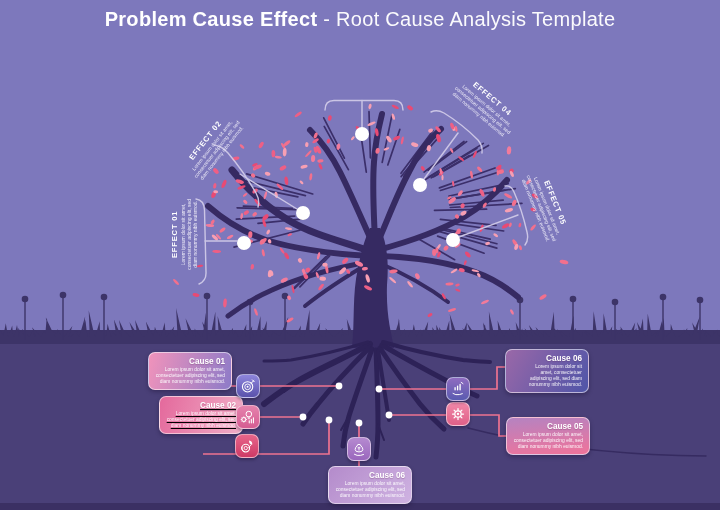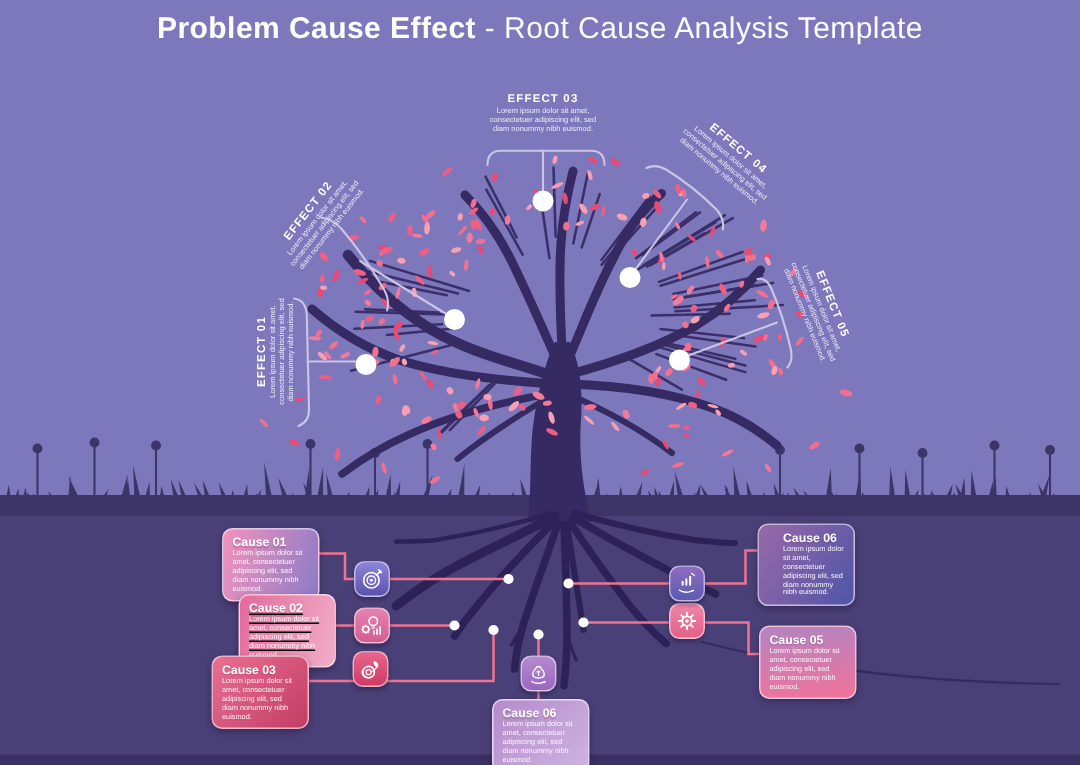--- a/index.html
+++ b/index.html
@@ -9,23 +9,23 @@
 
   .page-title{position:absolute;left:0;top:8px;width:720px;text-align:center;z-index:3;
     color:#ffffff;font-size:20px;letter-spacing:.3px;}
   .page-title b{font-weight:700;}
   .page-title span{font-weight:400;opacity:.97;}
 
   .effect{position:absolute;width:80px;text-align:center;z-index:3;}
   .effect .e-title{color:#fff;font-weight:700;font-size:7.6px;letter-spacing:.8px;margin-bottom:2px;}
   .effect .e-body{color:#eceaf7;font-size:5px;line-height:1.18;}
 
-  .cause{position:absolute;width:65px;border-radius:7px;z-index:3;padding:4px 6px 4px 6px;
+  .cause{position:absolute;width:84px;border-radius:7px;z-index:3;padding:4px 6px 4px 6px;
     box-sizing:border-box;border:1px solid rgba(255,255,255,.55);
-    box-shadow:0 2px 4px rgba(20,10,40,.35);}
+    box-shadow:0 2px 4px rgba(20,10,40,.35);text-align:right;}
   .cause .c-title{color:#fff;font-weight:700;font-size:8.2px;margin-bottom:1px;text-shadow:0 1px 1px rgba(80,20,60,.25);}
   .cause .c-body{color:rgba(255,255,255,.93);font-size:4.9px;line-height:1.2;}
   .g1{background:linear-gradient(105deg,#f193bb,#8d7bc8);}
   .g2{background:linear-gradient(105deg,#e4699c,#f0aec7);text-decoration:underline;}
   .g3{background:linear-gradient(135deg,#ea6f93,#c23d63);}
   .g4{background:linear-gradient(135deg,#b48bcb,#cfb3e2);}
   .g5{background:linear-gradient(175deg,#b583c1,#f0739a);}
   .g6{background:linear-gradient(120deg,#9a68a8,#4f55a8);padding-left:16px;}
 
   .tile{position:absolute;width:24px;height:24px;border-radius:7px;z-index:3;
@@ -386,43 +386,35 @@
   </div>
 
   <div class="effect" style="left:144px;top:220px;transform:rotate(-90deg);">
     <div class="e-title">EFFECT 01</div>
     <div class="e-body">Lorem ipsum dolor sit amet, consectetuer adipiscing elit, sed diam nonummy nibh euismod.</div>
   </div>
   <div class="effect" style="left:173px;top:132px;transform:rotate(-52deg);">
     <div class="e-title">EFFECT 02</div>
     <div class="e-body">Lorem ipsum dolor sit amet, consectetuer adipiscing elit, sed diam nonummy nibh euismod.</div>
   </div>
-  <div class="effect" style="left:322px;top:61px;">
-    <div class="e-title">EFFECT 03</div>
-    <div class="e-body">Lorem ipsum dolor sit amet, consectetuer adipiscing elit, sed diam nonummy nibh euismod.</div>
-  </div>
   <div class="effect" style="left:446px;top:92px;transform:rotate(40deg);">
     <div class="e-title">EFFECT 04</div>
     <div class="e-body">Lorem ipsum dolor sit amet, consectetuer adipiscing elit, sed diam nonummy nibh euismod.</div>
   </div>
   <div class="effect" style="left:506px;top:192px;transform:rotate(68deg);">
     <div class="e-title">EFFECT 05</div>
     <div class="e-body">Lorem ipsum dolor sit amet, consectetuer adipiscing elit, sed diam nonummy nibh euismod.</div>
   </div>
 
   <div class="cause g1" style="left:148px;top:352px;">
     <div class="c-title">Cause 01</div>
     <div class="c-body">Lorem ipsum dolor sit amet, consectetuer adipiscing elit, sed diam nonummy nibh euismod.</div>
   </div>
   <div class="cause g2" style="left:159px;top:396px;">
     <div class="c-title">Cause 02</div>
-    <div class="c-body">Lorem ipsum dolor sit amet, consectetuer adipiscing elit, sed diam nonummy nibh euismod.</div>
-  </div>
-  <div class="cause g3" style="left:141px;top:437px;">
-    <div class="c-title">Cause 03</div>
     <div class="c-body">Lorem ipsum dolor sit amet, consectetuer adipiscing elit, sed diam nonummy nibh euismod.</div>
   </div>
   <div class="cause g4" style="left:328px;top:466px;">
     <div class="c-title">Cause 06</div>
     <div class="c-body">Lorem ipsum dolor sit amet, consectetuer adipiscing elit, sed diam nonummy nibh euismod.</div>
   </div>
   <div class="cause g5" style="left:506px;top:417px;">
     <div class="c-title">Cause 05</div>
     <div class="c-body">Lorem ipsum dolor sit amet, consectetuer adipiscing elit, sed diam nonummy nibh euismod.</div>
   </div>

